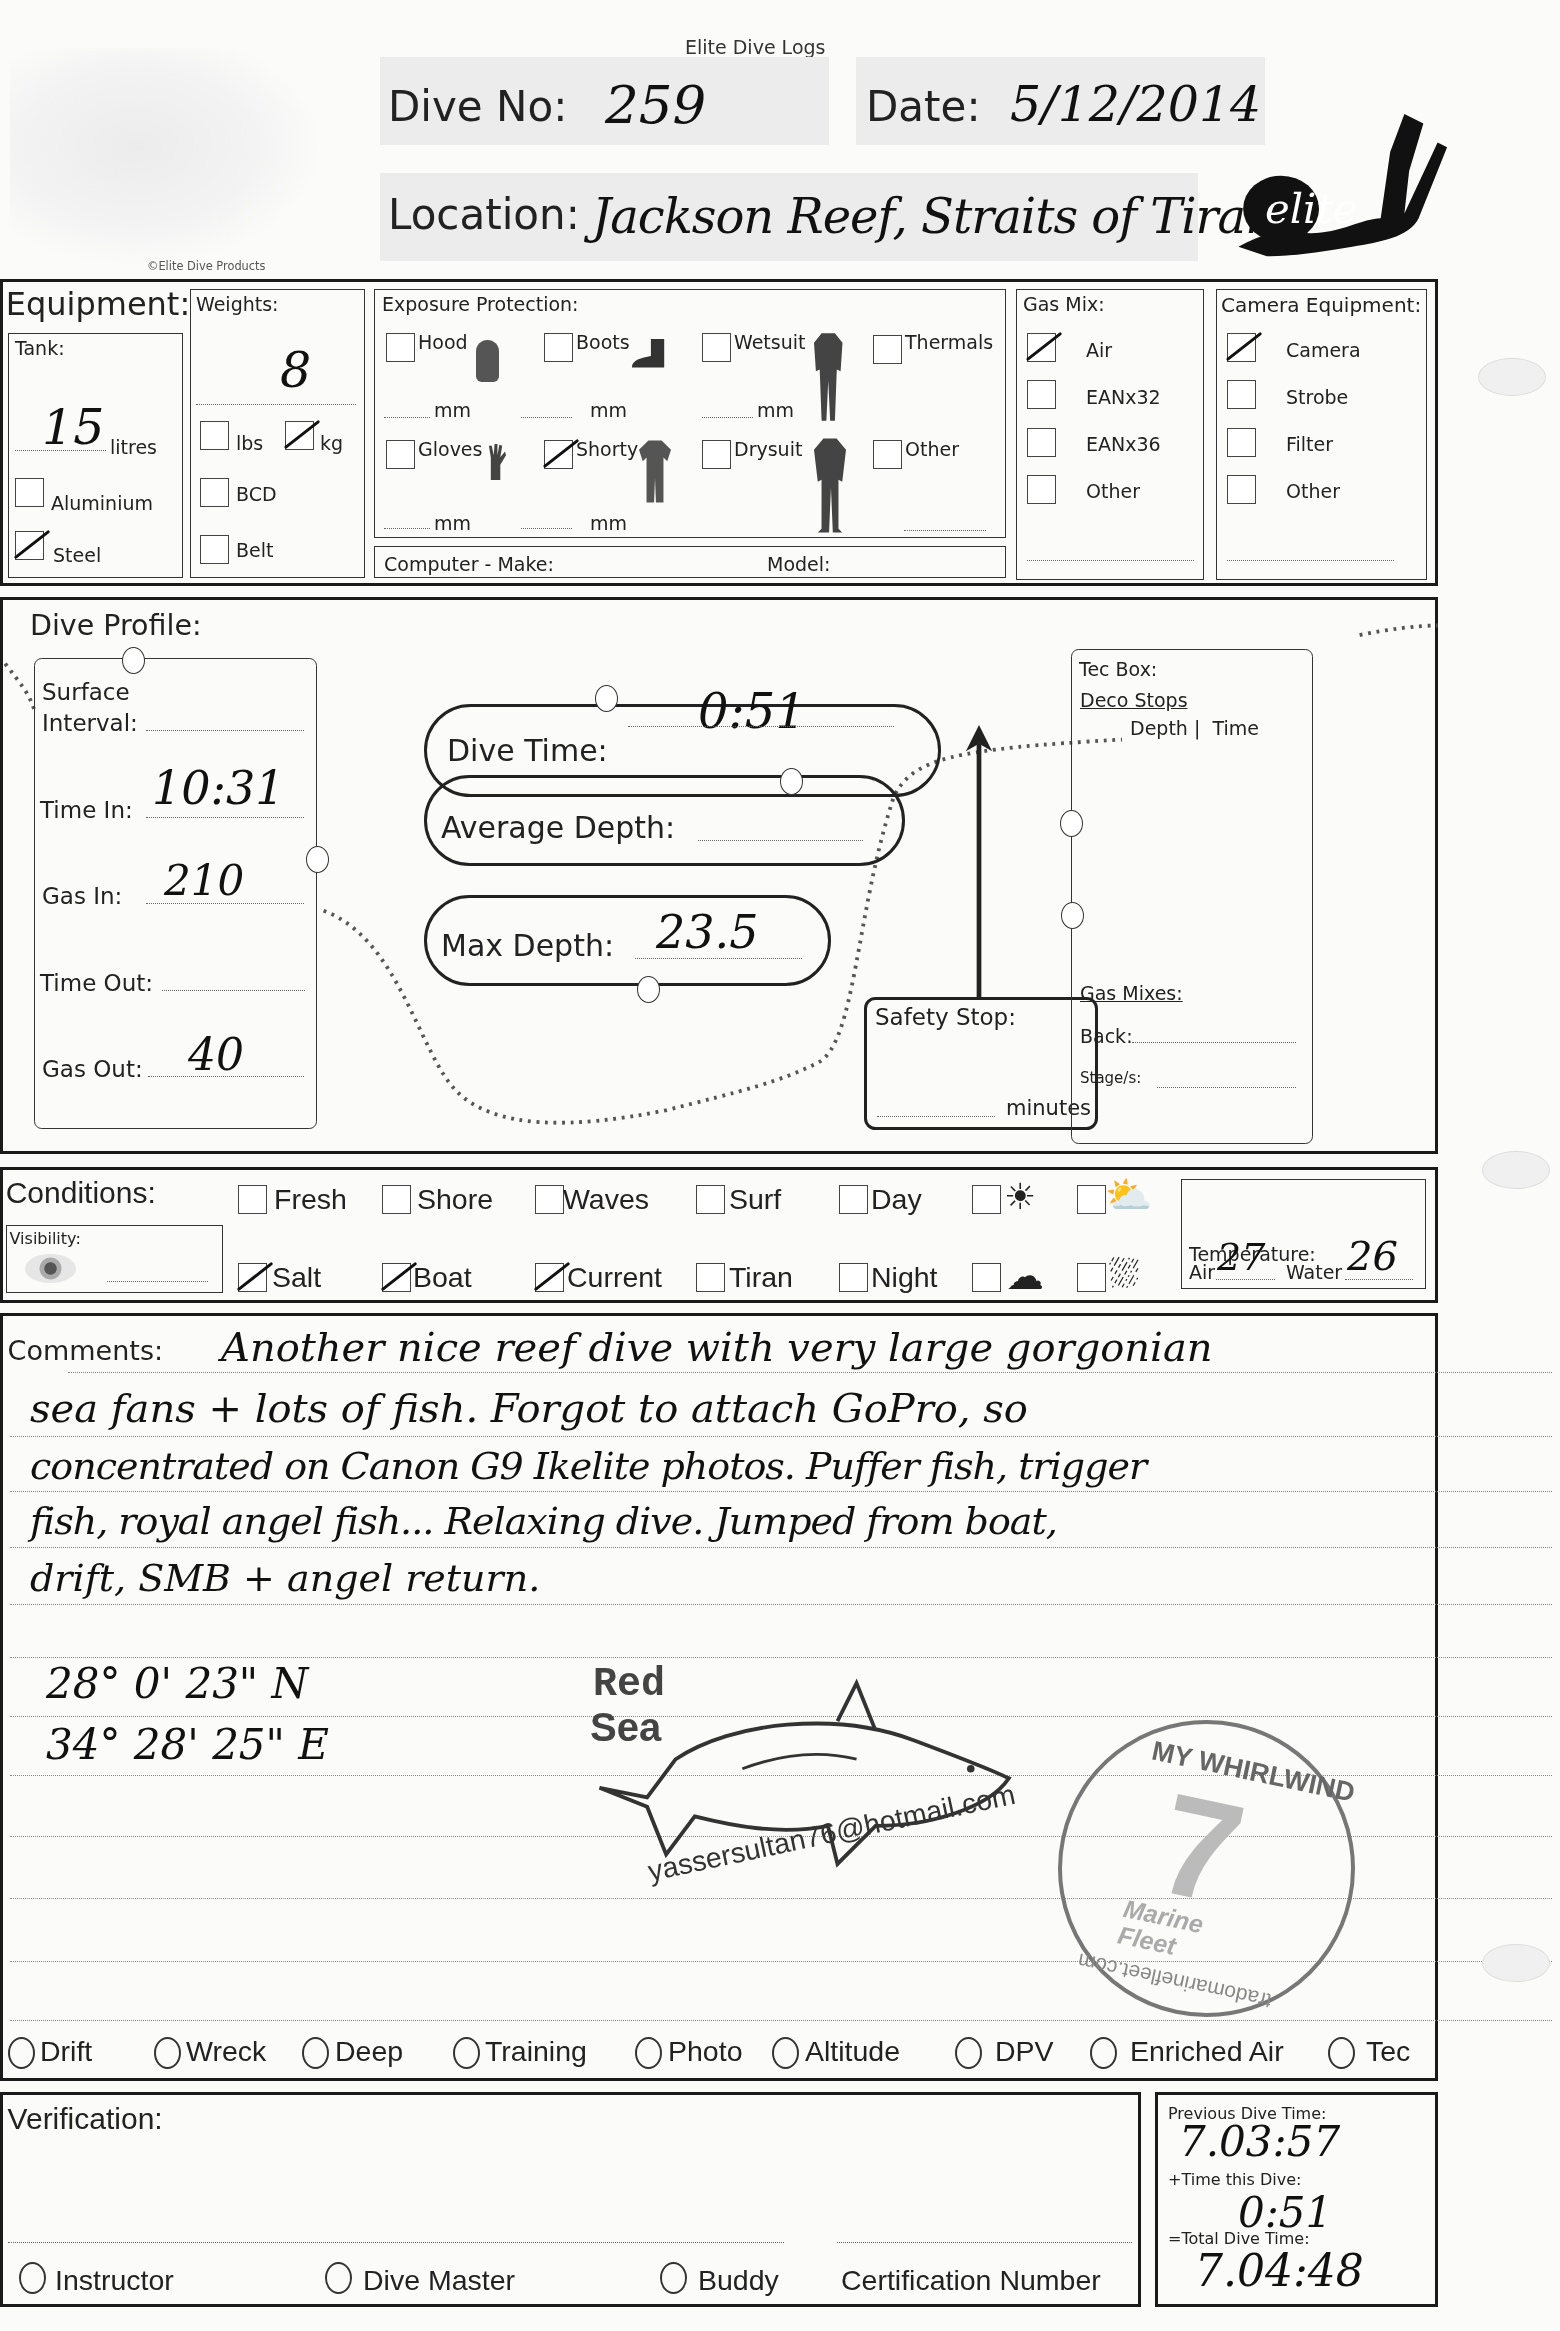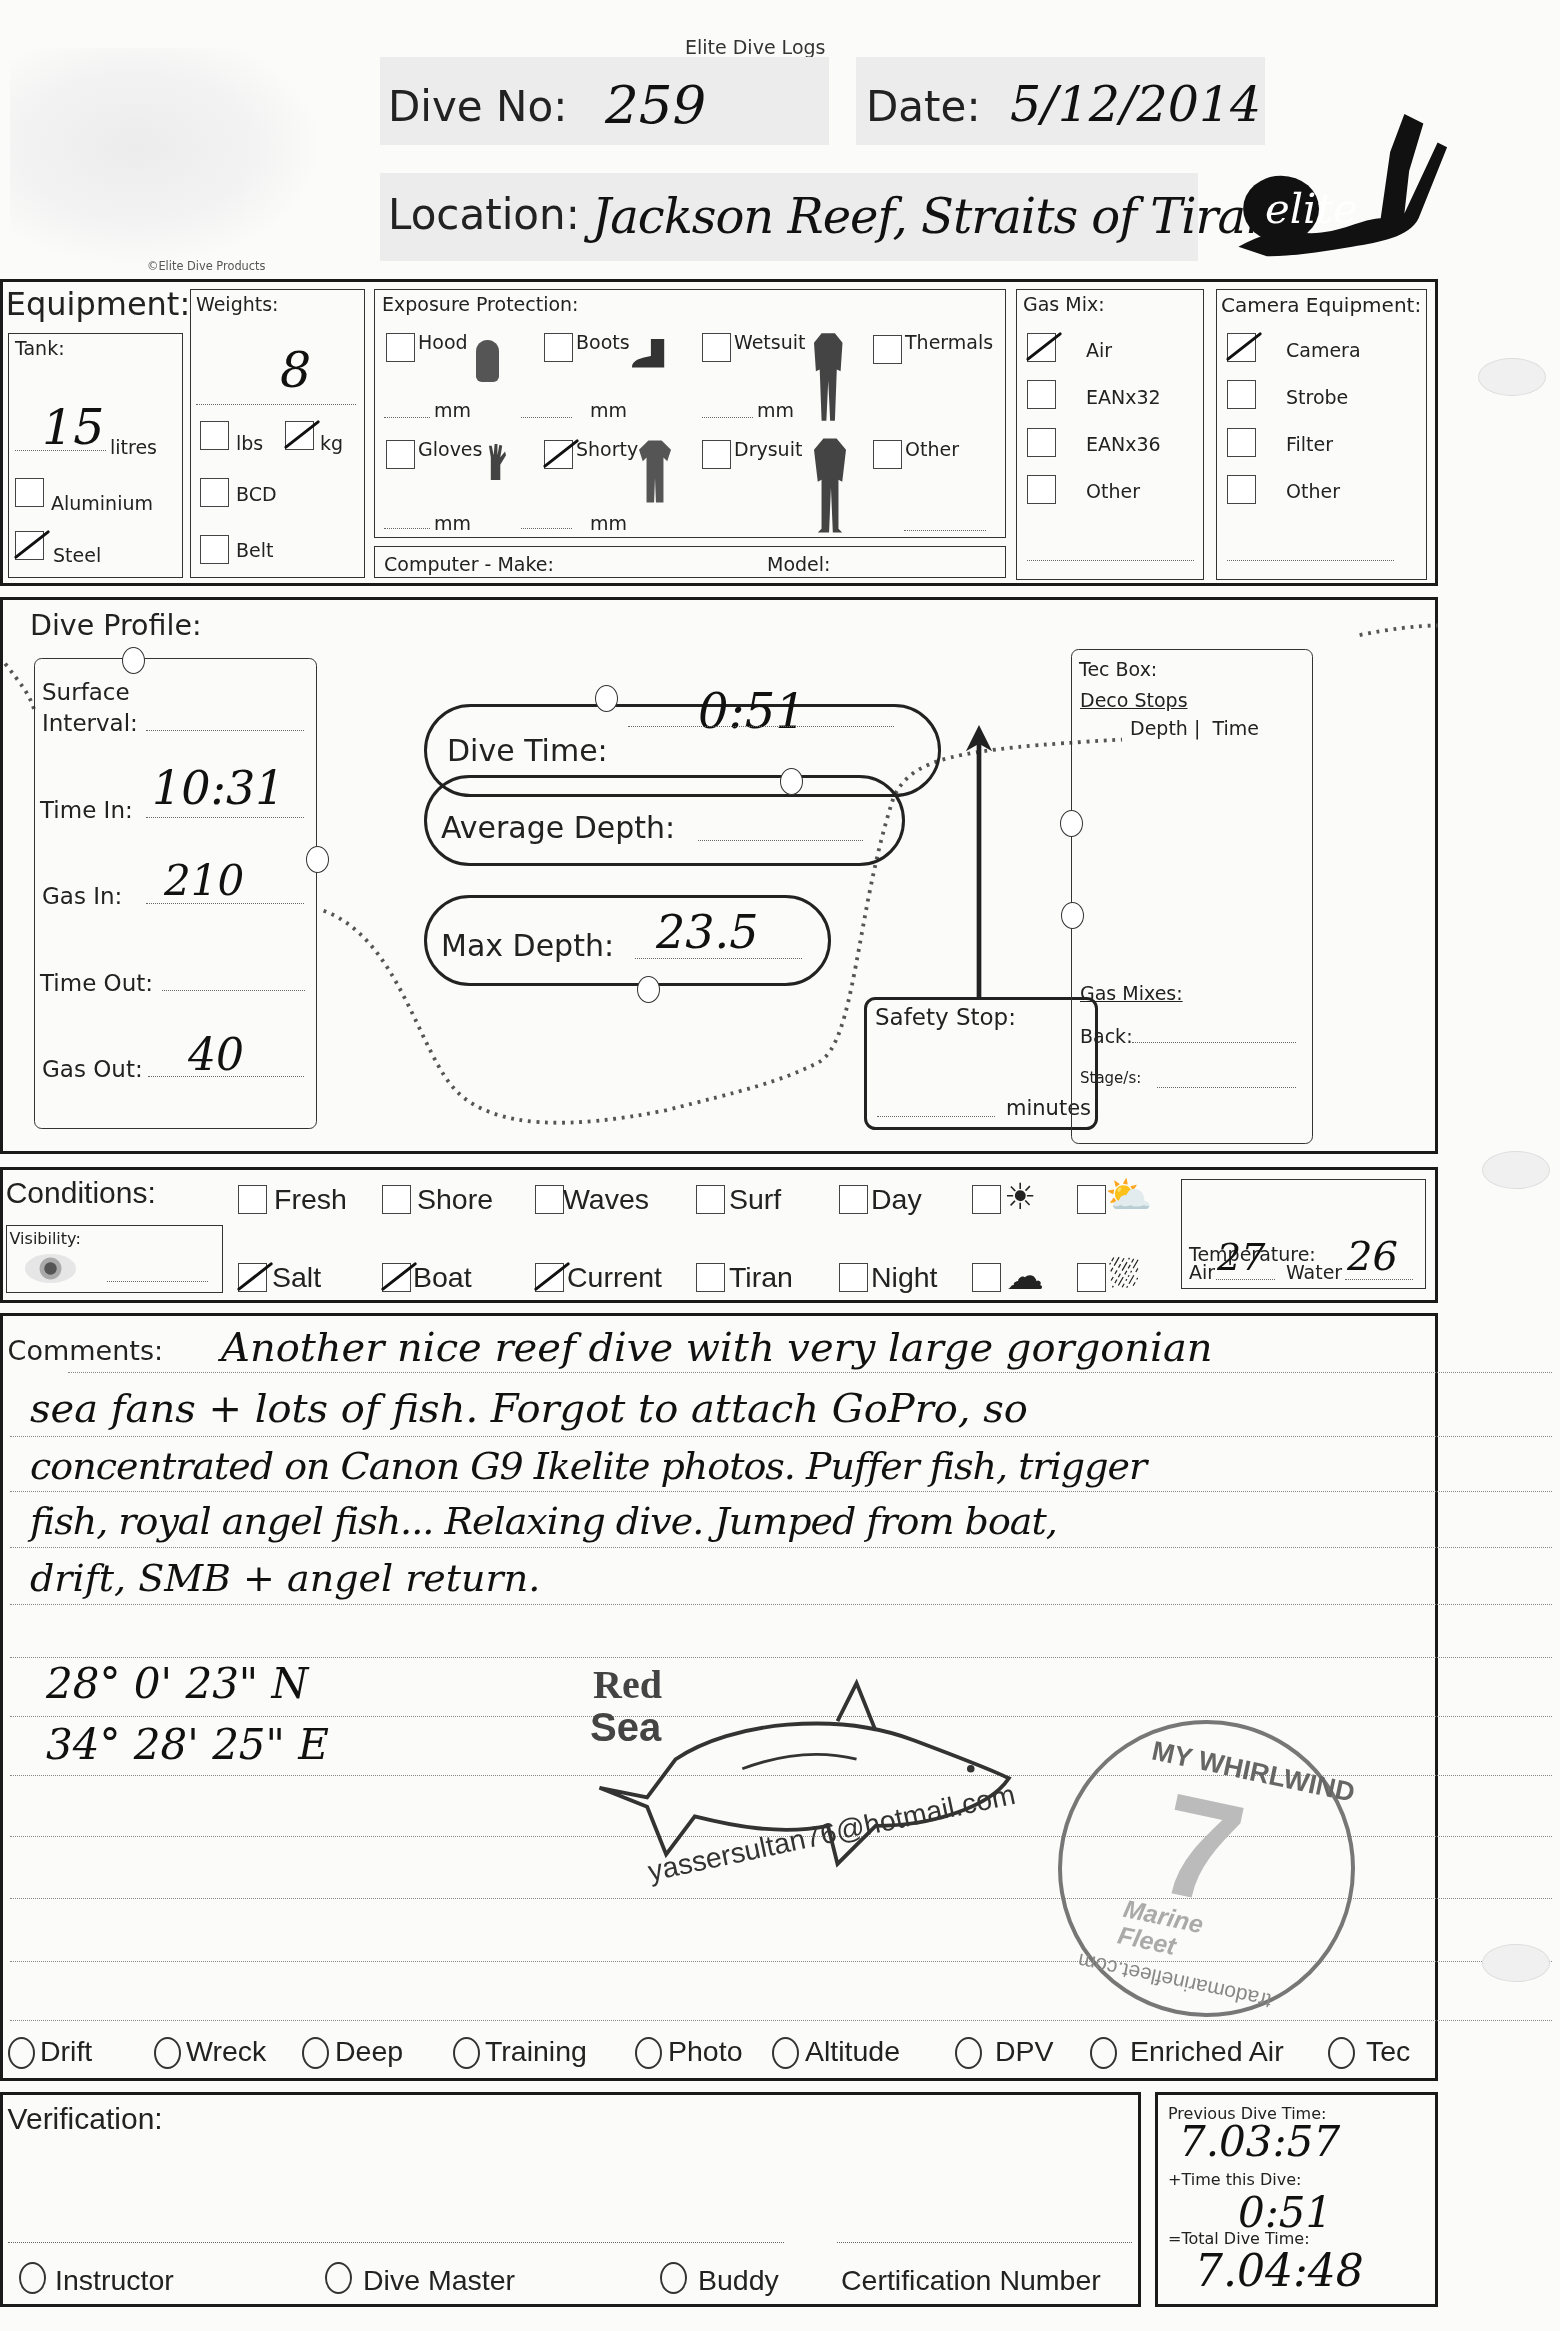--- a/index.html
+++ b/index.html
@@ -301,21 +301,21 @@
 
 <div class="abs hand" style="left:221px;top:1324px;font-size:40px;white-space:nowrap;">Another nice reef dive with very large gorgonian</div>
 <div class="abs hand" style="left:30px;top:1385px;font-size:40px;white-space:nowrap;text-align:center;">sea fans + lots of fish. Forgot to attach GoPro, so</div>
 <div class="abs hand" style="left:30px;top:1444px;font-size:38px;white-space:nowrap;letter-spacing:-1px;">concentrated on Canon G9 Ikelite photos. Puffer fish, trigger</div>
 <div class="abs hand" style="left:30px;top:1499px;font-size:38px;white-space:nowrap;letter-spacing:-1px;">fish, royal angel fish... Relaxing dive. Jumped from boat,</div>
 <div class="abs hand" style="left:30px;top:1556px;font-size:38px;white-space:nowrap;">drift, SMB + angel return.</div>
 
 <div class="abs hand" style="left:46px;top:1659px;font-size:42px;white-space:nowrap;">28° 0' 23" N</div>
 <div class="abs hand" style="left:46px;top:1720px;font-size:42px;white-space:nowrap;">34° 28' 25" E</div>
 
-<div class="abs" style="left:593px;top:1664px;font-family:Liberation Serif, serif;font-weight:bold;font-size:40px;color:#444;line-height:42px;">Red</div>
+<div class="abs" style="left:593px;top:1664px;font-family:Liberation Mono, monospace;font-weight:bold;font-size:40px;color:#444;line-height:42px;">Red</div>
 <div class="abs" style="left:590px;top:1706px;font-family:'Liberation Sans',sans-serif;font-weight:bold;font-size:40px;color:#444;line-height:42px;">Sea</div>
 <div class="abs" style="left:590px;top:1664px;width:495px;height:219px;">
   <svg width="495" height="219" viewBox="0 0 520 230">
     <path d="M10 130 L60 140 L90 100 C150 60 260 50 340 80 C380 95 420 110 440 120 C420 150 360 170 300 170 L260 210 L250 170 C200 180 150 170 110 160 L80 200 L60 150 Z" fill="none" stroke="#333" stroke-width="4"></path>
     <path d="M260 60 L280 20 L300 70" fill="none" stroke="#333" stroke-width="4"></path>
     <path d="M160 110 C200 95 240 90 280 100" fill="none" stroke="#333" stroke-width="3"></path>
     <circle cx="400" cy="110" r="4" fill="#333"></circle>
   </svg>
 </div>
 <div class="abs" style="left:652px;top:1855px;font-family:'Liberation Sans',sans-serif;font-size:28.5px;color:#333;transform:rotate(-12deg);transform-origin:left bottom;white-space:nowrap;">yassersultan76@hotmail.com</div>

